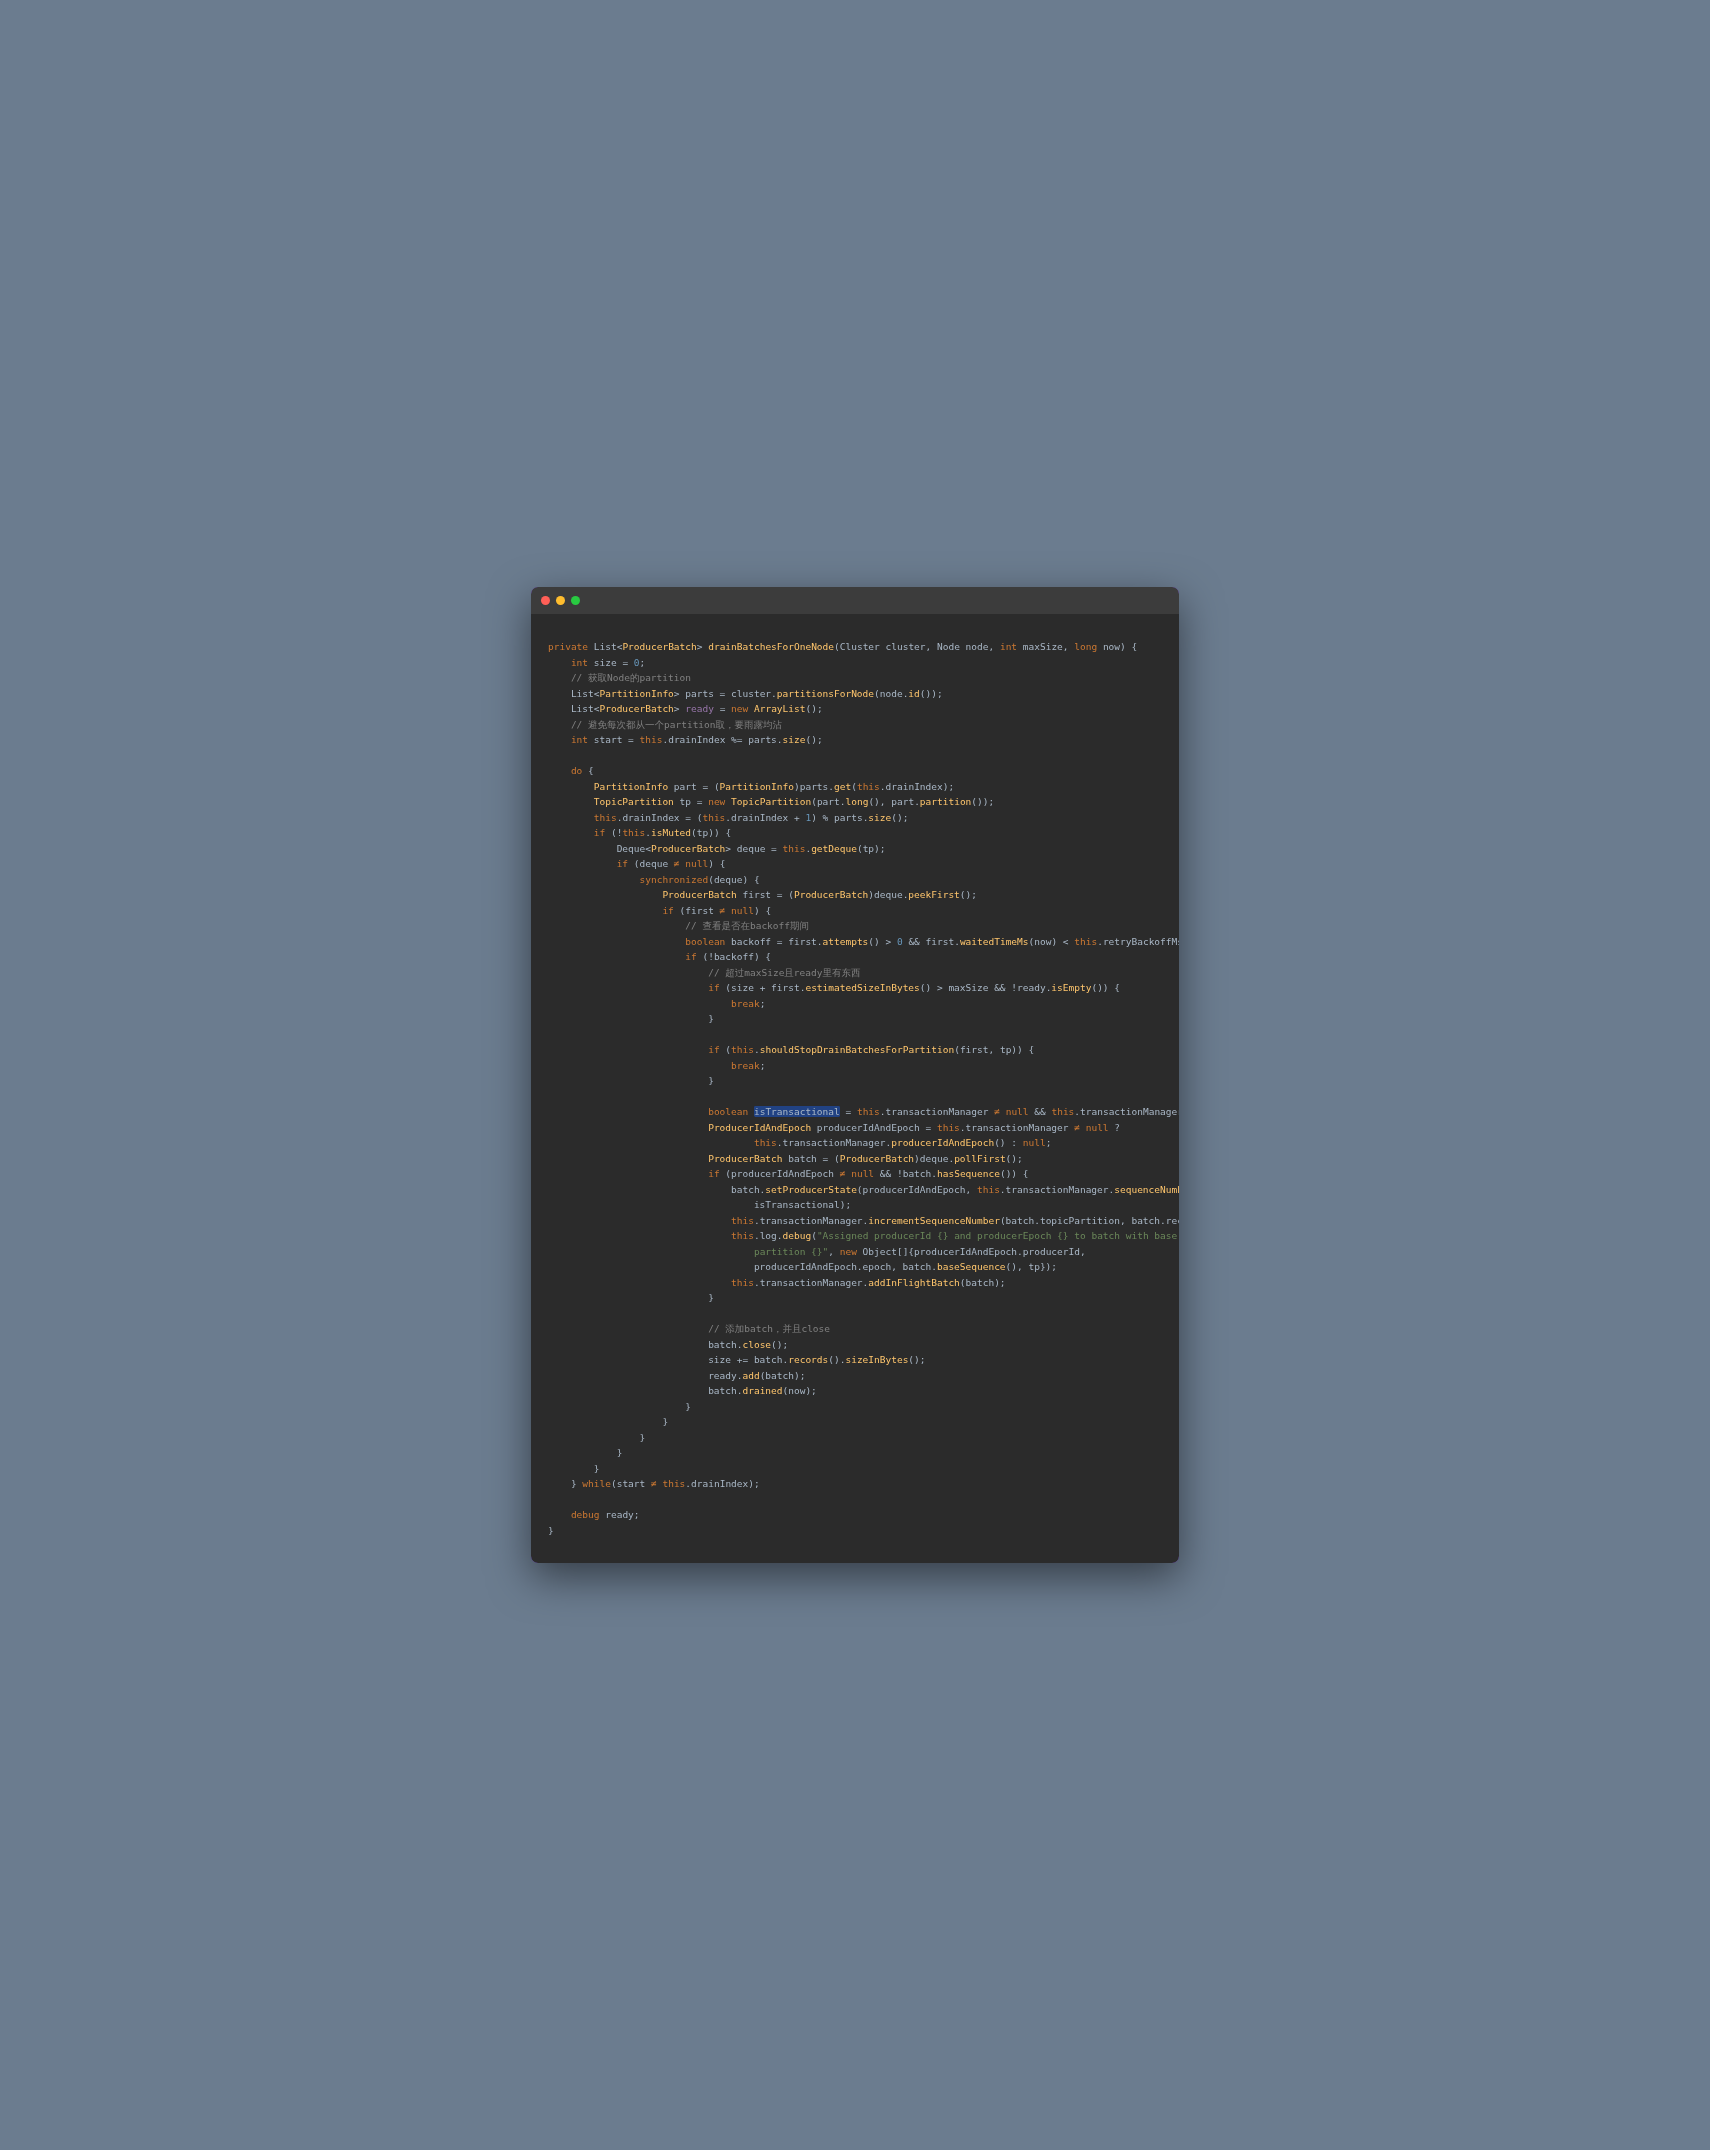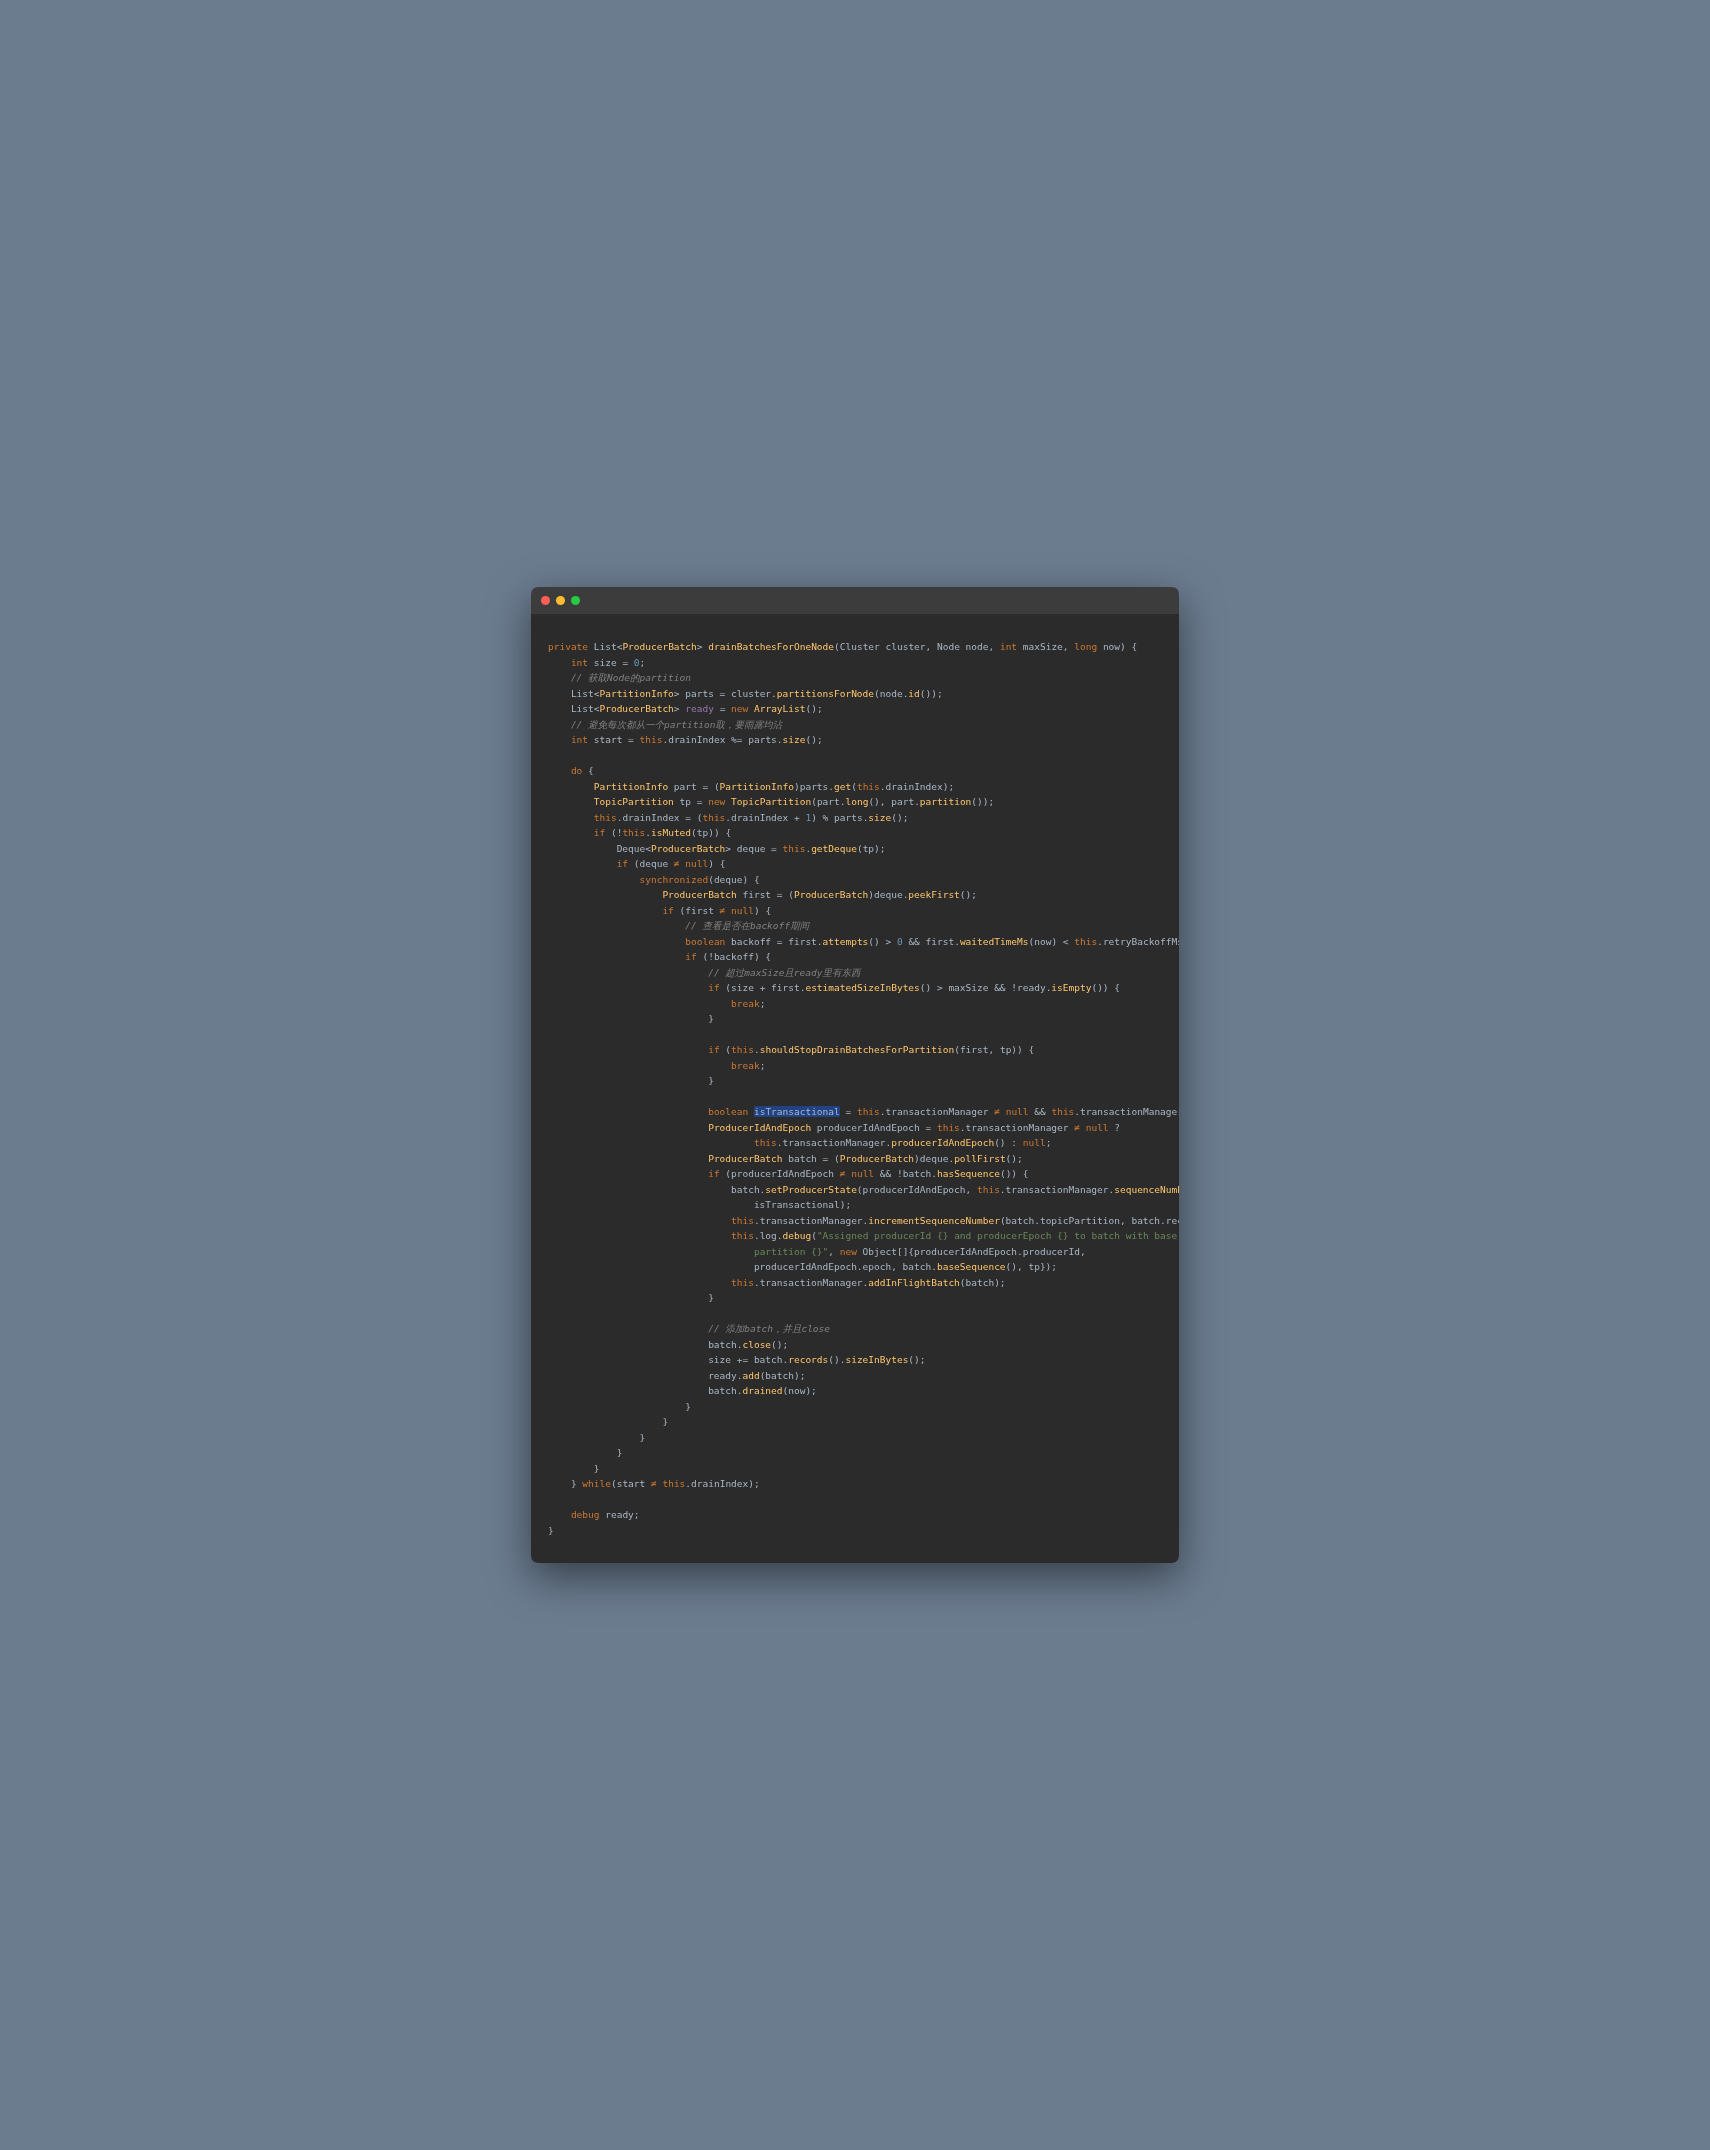--- a/index.html
+++ b/index.html
@@ -48,21 +48,21 @@
       padding: 14px 0;
       background: #2b2b2b;
       overflow: auto;
     }
 
     
     .kw { color: #cc7832; } 
     .fn { color: #ffc66d; } 
     .str { color: #6a8759; } 
     .num { color: #6897bb; } 
-    .comment { color: #808080; font-style: italic; }
+    .comment { color: #808080; }
     .highlight { background: #214283; border-radius: 1.4px; } 
 
     pre {
       background: transparent;
       padding: 11.3px 17px;
       font-size: 9.5px;
       line-height: 15.5px;
       color: #a9b7c6;
       overflow-x: auto;
     }

